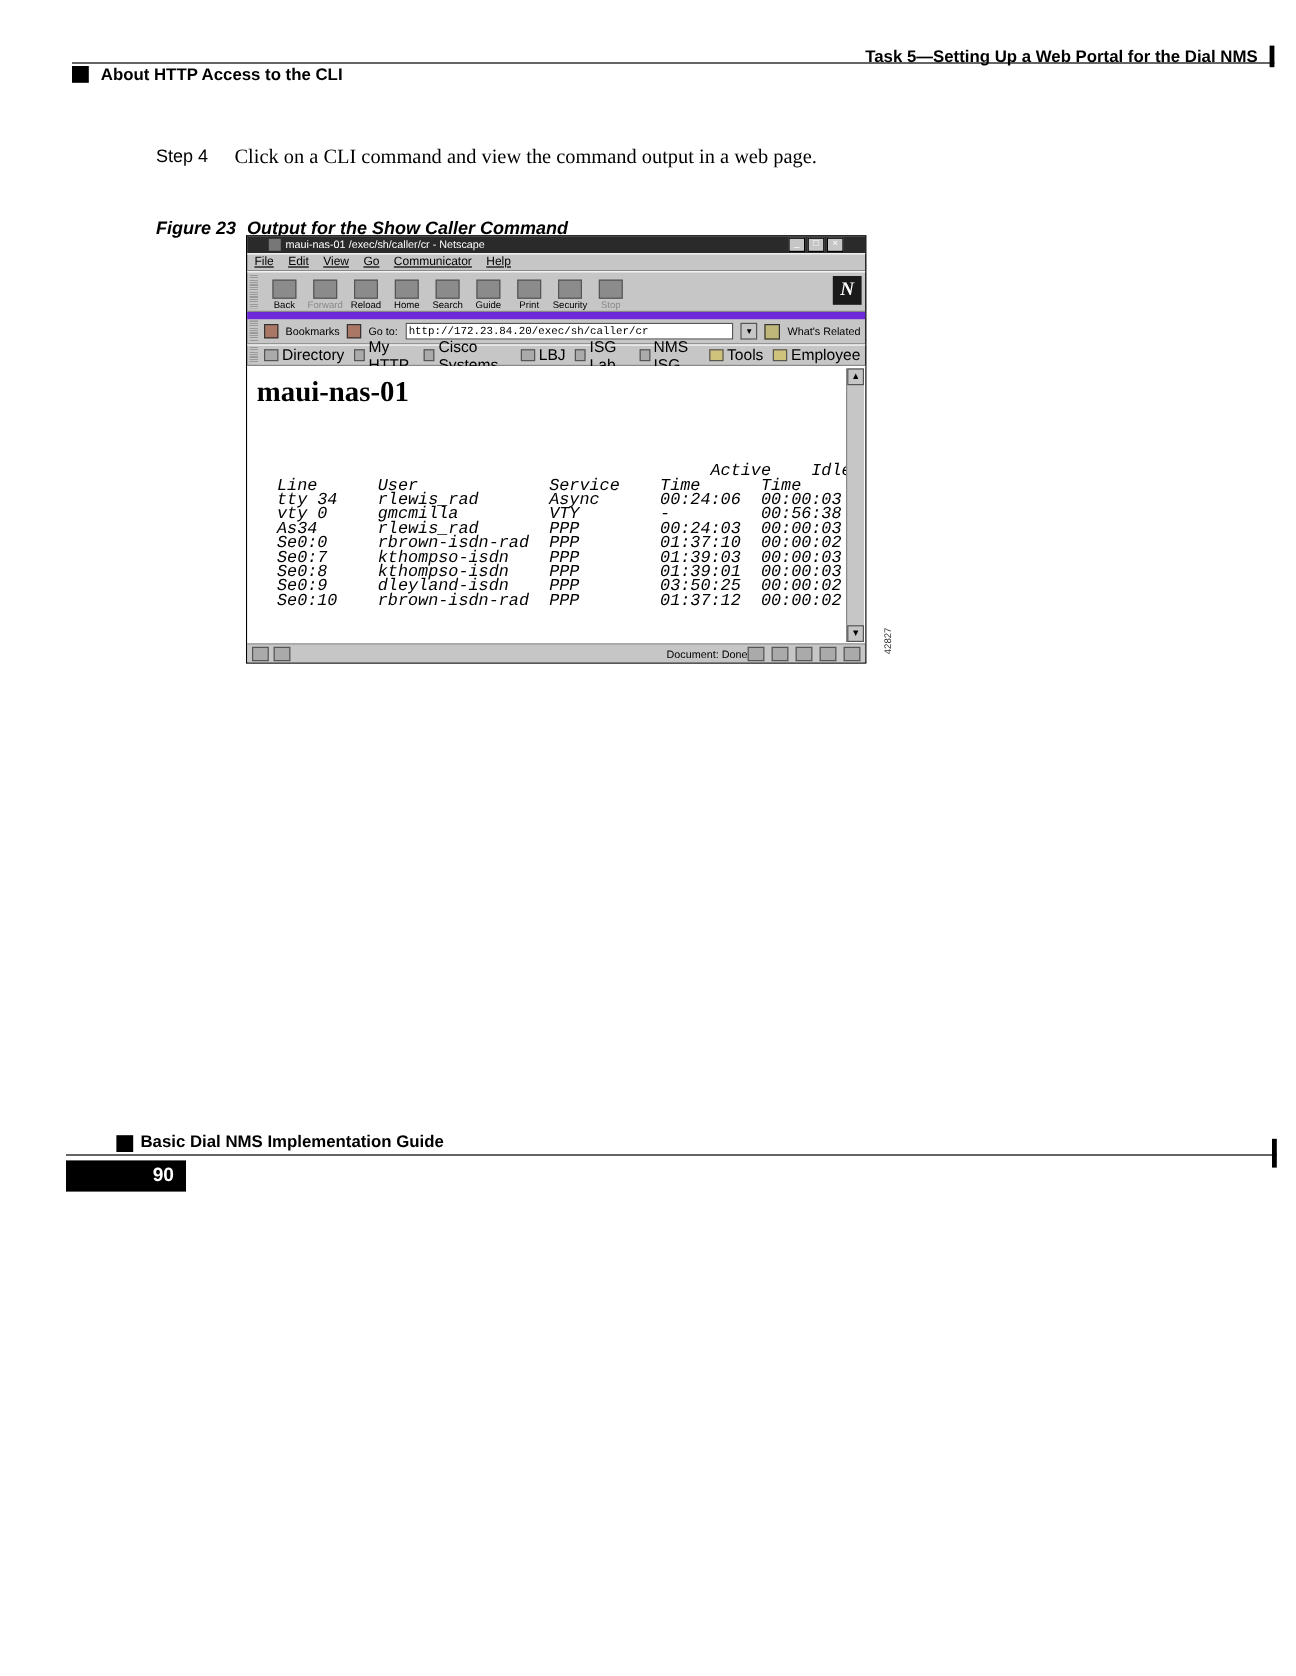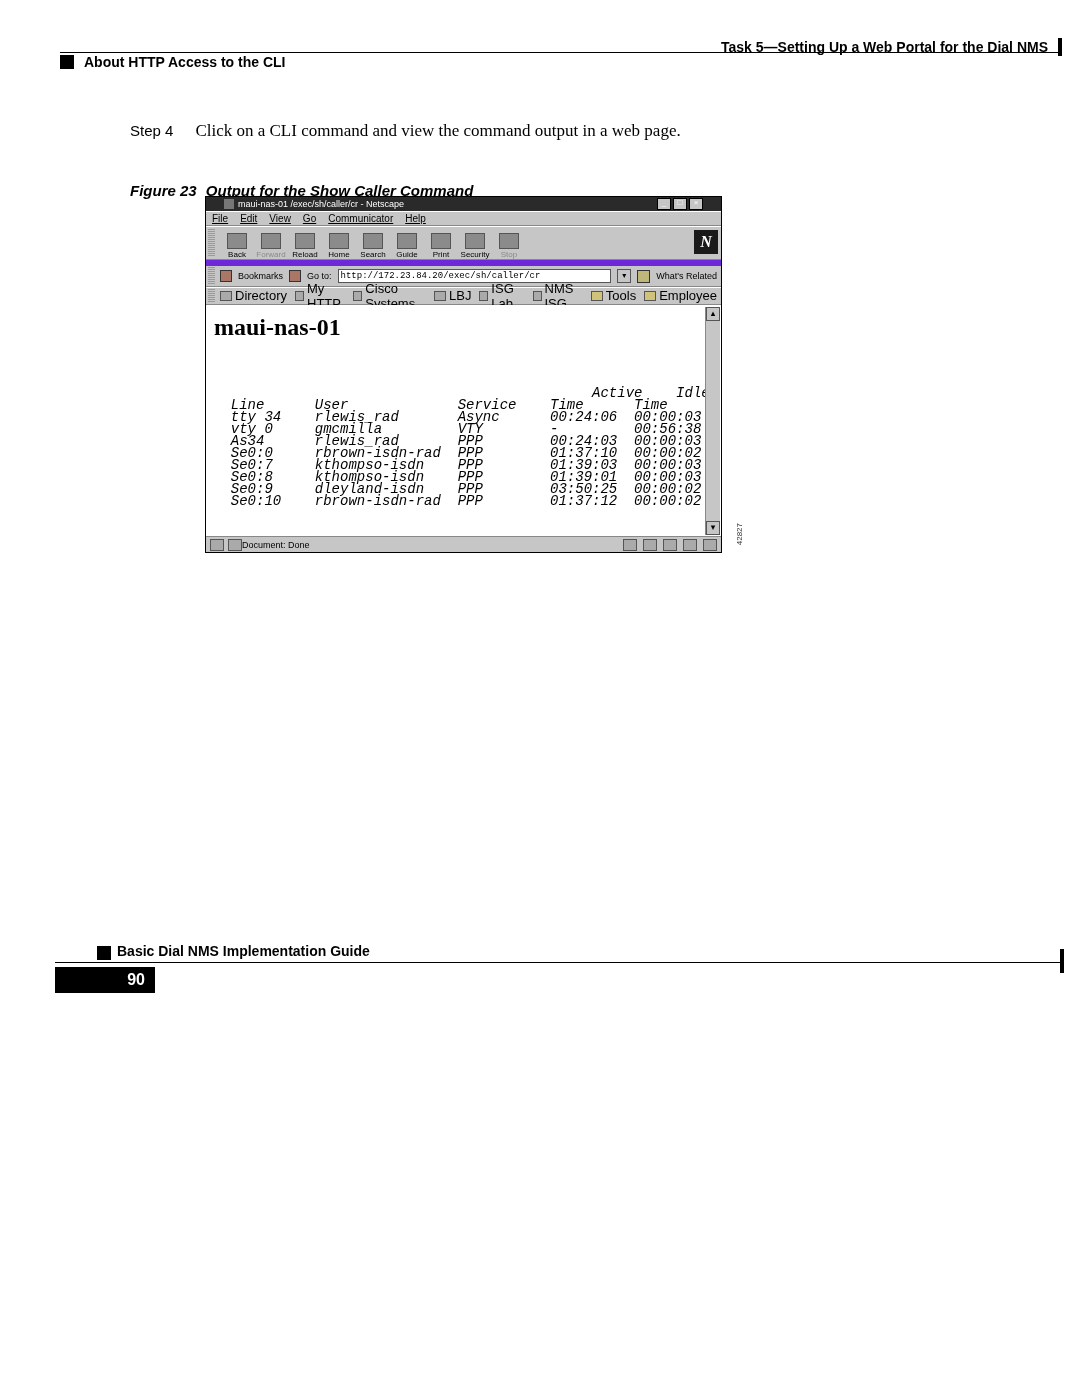--- a/index.html
+++ b/index.html
@@ -246,21 +246,21 @@
   .status {
     display: flex;
     align-items: center;
     border-top: 1px solid #888;
     height: 15px;
     font-size: 9px;
     padding: 0 4px;
     background: #c6c6c6;
   }
   .status .left { display:flex; gap:4px; align-items:center; }
-  .status .mid { flex:1; text-align:left; }
+  .status .mid { flex:1; text-align:right; }
   .status .right { display:flex; gap:6px; }
   .sic { width:12px; height:10px; background:#aaa; border:1px solid #555; }
   .page-ref {
     position: absolute;
     right: -14px;
     bottom: 30px;
     font: 8px Arial;
     color: #333;
     transform: rotate(-90deg);
     transform-origin: right bottom;

